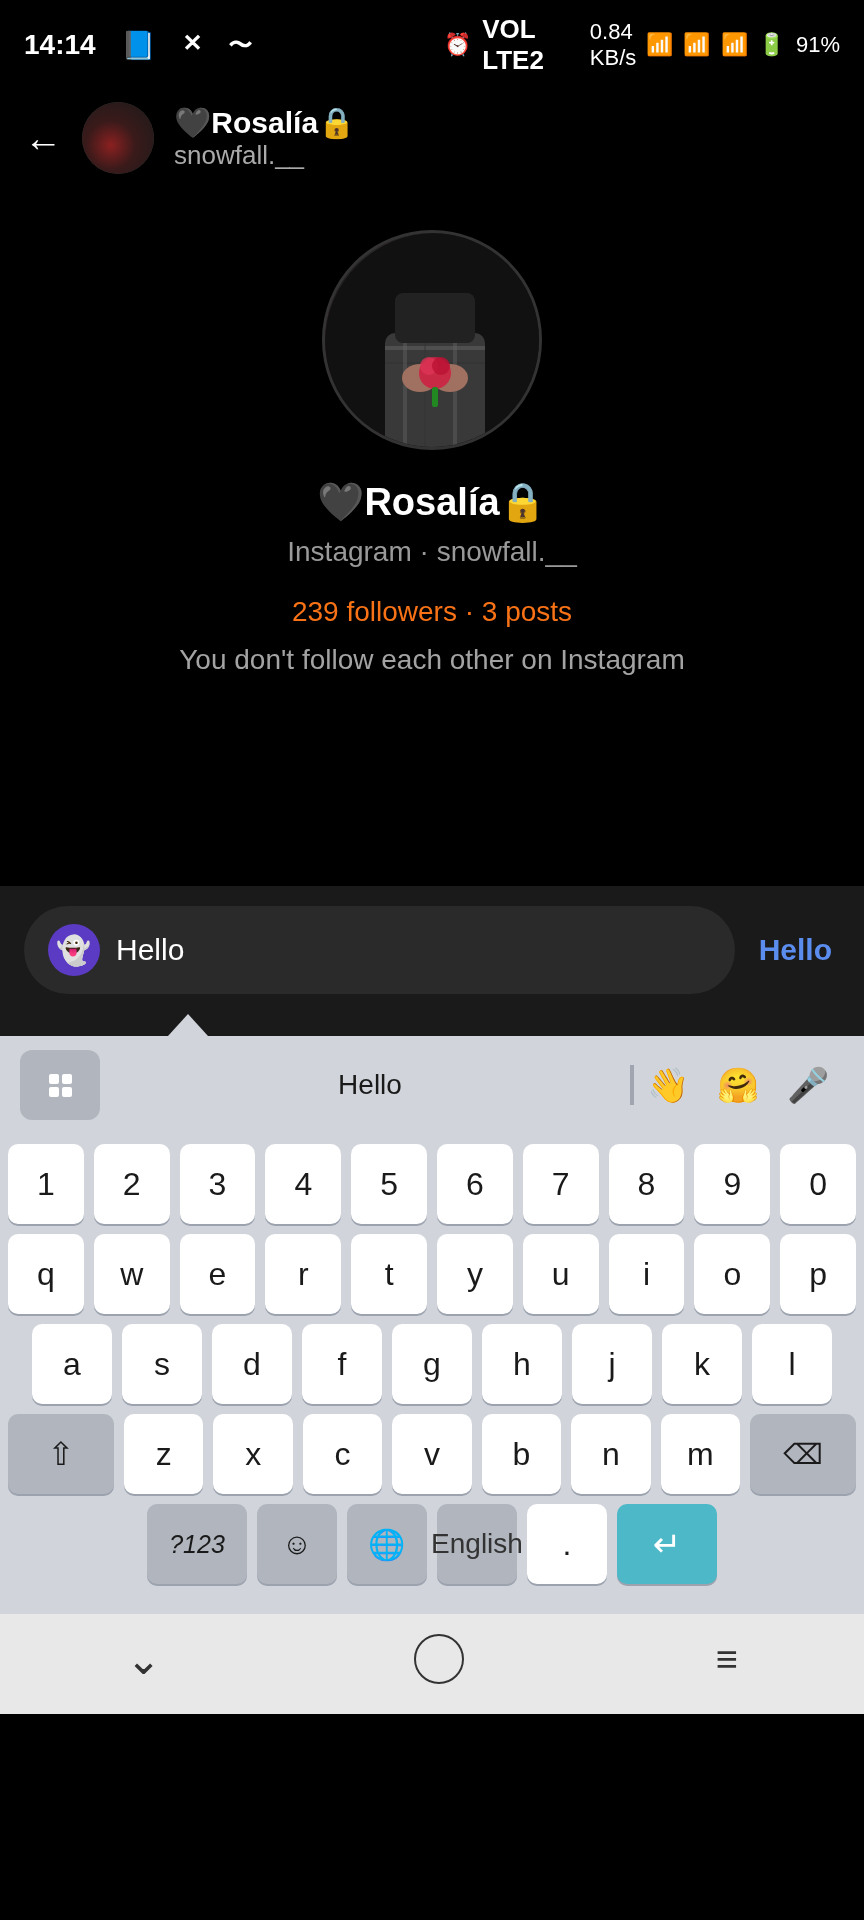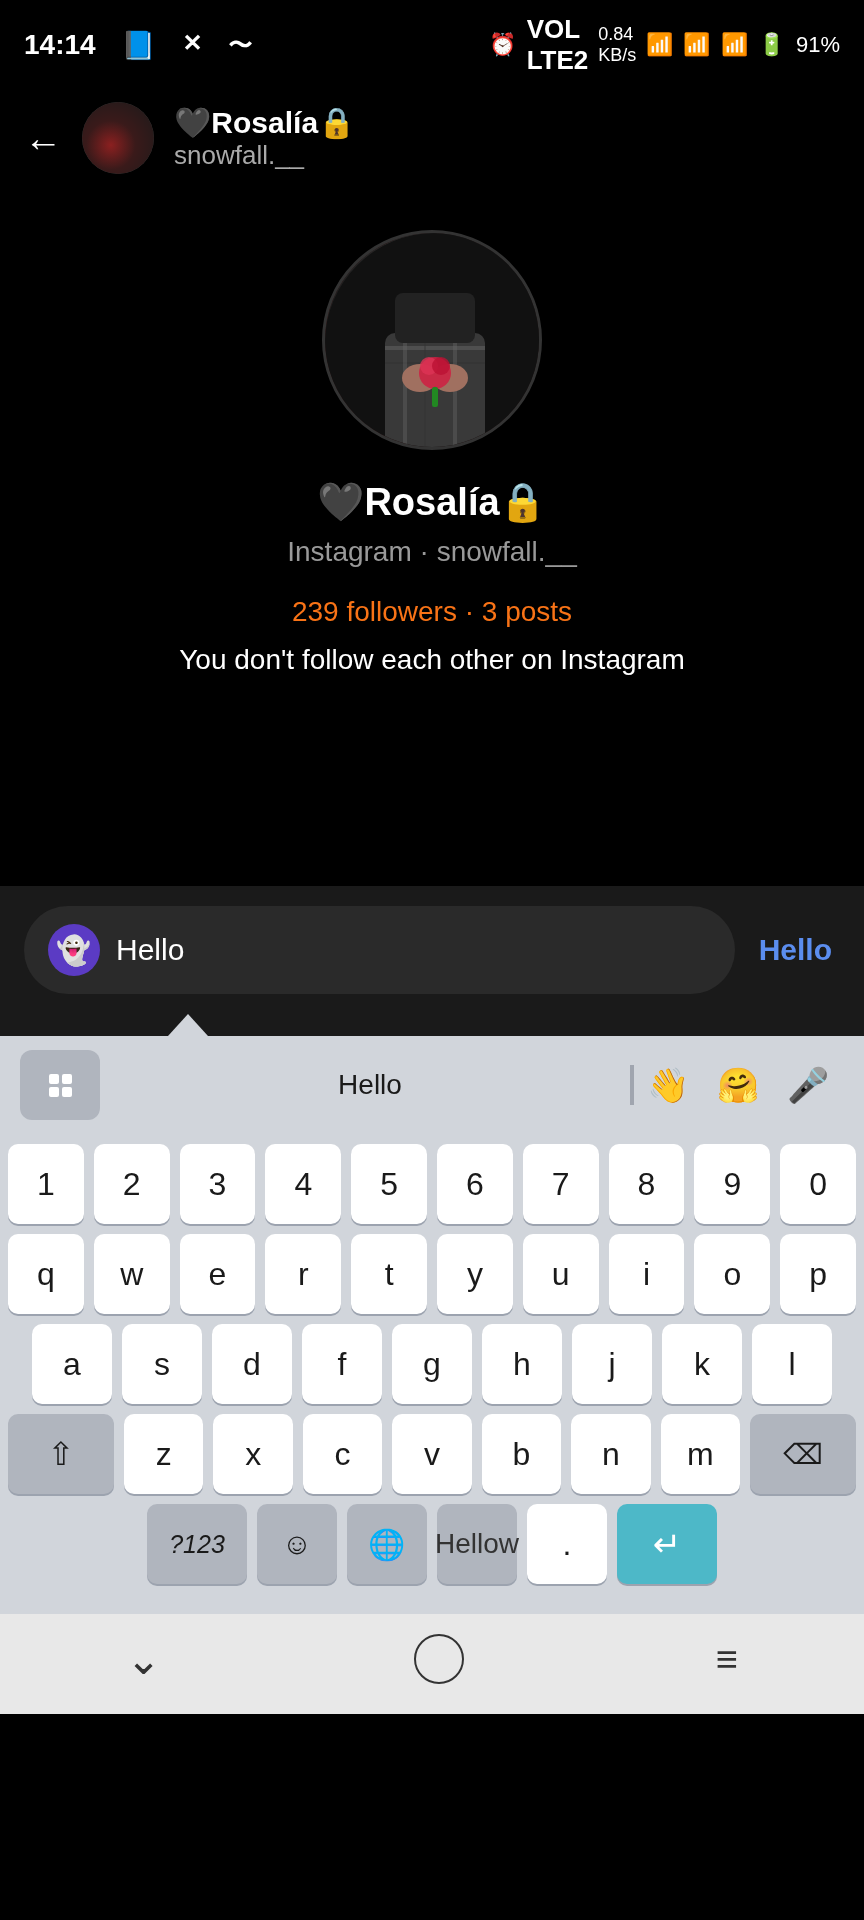--- a/index.html
+++ b/index.html
@@ -118,21 +118,21 @@
       color: #999;
       font-size: 28px;
       margin-bottom: 28px;
     }
     .profile-stats {
       color: #f97316;
       font-size: 28px;
       margin-bottom: 16px;
     }
     .profile-follow-status {
-      color: #ffffff;
+      color: #a3a3a3;
       font-size: 28px;
     }
 
     
     .chat-area {
       flex: 1;
       background: #000;
       min-height: 200px;
     }
 
@@ -342,21 +342,21 @@
 <div class="status-bar">
   <div class="status-left">
     <span>14:14</span>
     <span>📘</span>
     <span style="font-size:24px;color:#fff;">✕</span>
     <span style="font-size:24px;color:#fff;">〜</span>
   </div>
   <div class="status-right">
     <span style="font-size:22px;">⏰</span>
     <span style="font-size:26px;font-weight:700;">VOL<br style="line-height:0">LTE2</span>
-    <span style="font-size:18px;">0.84<br style="line-height:0">KB/s</span>
+    <span style="font-size:22px;margin-left:36px;">0.84<br style="line-height:0">KB/s</span>
     <span>📶</span>
     <span style="font-size:22px;">📶</span>
     <span style="font-size:22px;">📶</span>
     <span style="font-size:22px;">🔋</span>
     <span>91%</span>
   </div>
 </div>
 
 <div class="nav-bar">
   <span class="back-btn">←</span>
@@ -484,21 +484,21 @@
     <div class="key">b</div>
     <div class="key">n</div>
     <div class="key">m</div>
     <div class="key key-special key-backspace" style="font-size:28px;">⌫</div>
   </div>
 
   <div class="key-row">
     <div class="key key-special key-num" style="font-size:25px;font-style:italic;">?123</div>
     <div class="key key-special key-emoji">☺</div>
     <div class="key key-special key-globe">🌐</div>
-    <div class="key key-special key-space">Hellow</div>
+    <div class="key key-special key-space">English</div>
     <div class="key key-period">.</div>
     <div class="key key-special key-enter" style="font-size:34px;background:#4db8c8;color:#fff;">↵</div>
   </div>
 </div>
 
 <div class="bottom-nav" style="background:#e8e8e8;">
   <span class="bottom-nav-btn" style="color:#333;font-size:42px;">⌄</span>
   <span class="bottom-nav-home" style="color:#333;font-size:42px;font-weight:100;border:2px solid #333;border-radius:50%;width:50px;height:50px;display:flex;align-items:center;justify-content:center;"></span>
   <span class="bottom-nav-btn" style="color:#333;font-size:38px;">≡</span>
 </div>

